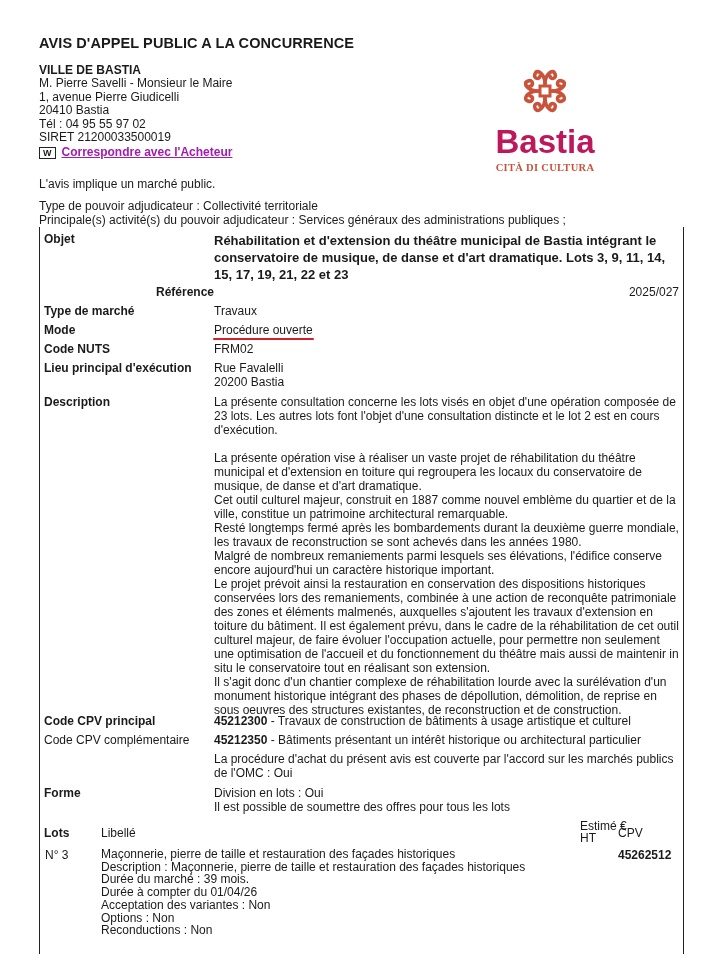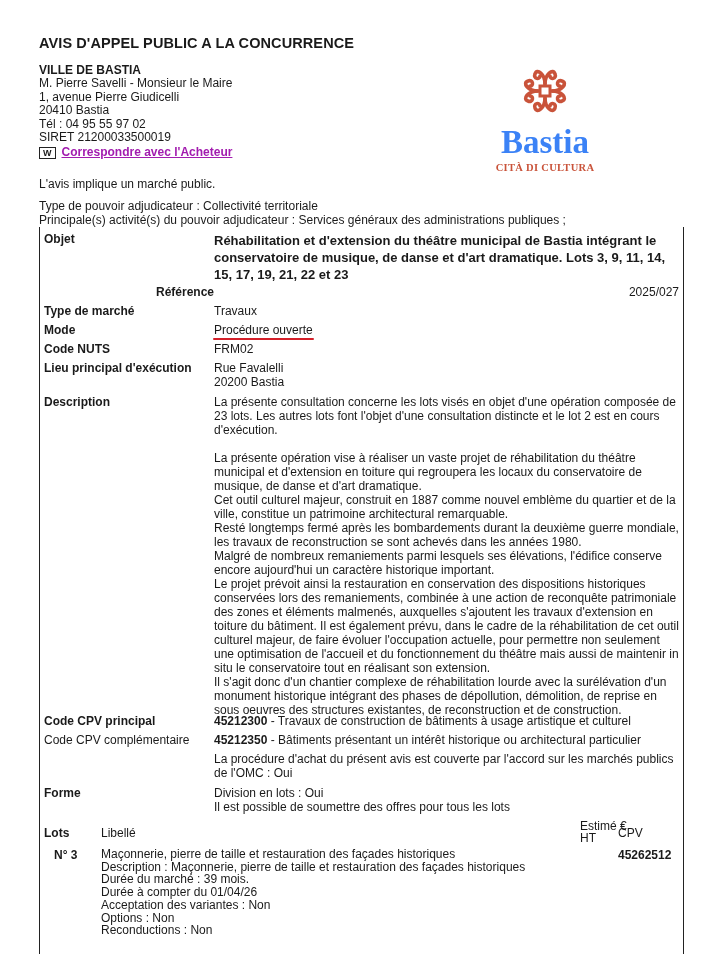--- a/index.html
+++ b/index.html
@@ -9,21 +9,21 @@
   .title { position: absolute; left: 39px; top: 36px; font-size: 14.5px; font-weight: bold; letter-spacing: 0.1px; }
 
   .org { position: absolute; left: 39px; top: 64px; font-size: 12px; line-height: 13.4px; }
   .org .name { font-weight: bold; }
   .contact-link { display: flex; align-items: center; margin-top: 2px; }
   .w-box { display: inline-block; border: 1.5px solid #222; font-size: 9px; font-weight: bold; line-height: 10px; padding: 0 3px; margin-right: 6px; }
   .contact-link .lnk { font-weight: bold; text-decoration: underline; color: #a21caf; cursor: pointer; }
 
   .logo { position: absolute; left: 485px; top: 60px; width: 120px; text-align: center; color: #c9533a; }
   .logo svg { display: block; margin: 0 auto; }
-  .logo .brand { font-family: Liberation Serif, serif; font-weight: bold; font-size: 33px; line-height: 34px; margin-top: 3px; color: #3b82f6; }
+  .logo .brand { font-family: Liberation Sans, sans-serif; font-weight: bold; font-size: 33px; line-height: 34px; margin-top: 3px; color: #be185d; }
   .logo .tag { font-family: "Liberation Serif", serif; font-weight: bold; font-size: 10.5px; letter-spacing: 0.3px; margin-top: 2px; }
 
   .intro { position: absolute; left: 39px; top: 178px; font-size: 12px; line-height: 13.4px; }
   .intro .p2 { margin-top: 9px; }
 
   .box { position: absolute; left: 39px; top: 227px; width: 645px; height: 727px; border-left: 1px solid #222; border-right: 1px solid #222; }
 
   .row { position: absolute; left: 4px; right: 4px; display: flex; }
   .row .lbl { width: 170px; flex: none; font-weight: bold; }
   .row .lbl.normal { font-weight: normal; }
@@ -159,21 +159,21 @@
   </div>
 
   <div class="lots-head">
     <span class="b" style="left:0; top:6px;">Lots</span>
     <span style="left:57px; top:6px;">Libellé</span>
     <span style="left:536px; top:0; width:52px; line-height:12px;">Estimé € HT</span>
     <span style="left:574px; top:6px;">CPV</span>
   </div>
 
   <div class="lot-row">
-    <span class="abs" style="left:10px; top:0;font-weight:bold;">N° 3</span>
+    <span class="abs" style="left:1px; top:0;">N° 3</span>
     <div style="position:absolute; left:57px; top:0; width:440px; line-height:12.7px;">
       <div>Maçonnerie, pierre de taille et restauration des façades historiques</div>
       <div>Description : Maçonnerie, pierre de taille et restauration des façades historiques</div>
       <div>Durée du marché : 39 mois.</div>
       <div>Durée à compter du 01/04/26</div>
       <div>Acceptation des variantes : Non</div>
       <div>Options : Non</div>
       <div>Reconductions : Non</div>
     </div>
     <span class="abs" style="left:509px; top:0;"></span>

